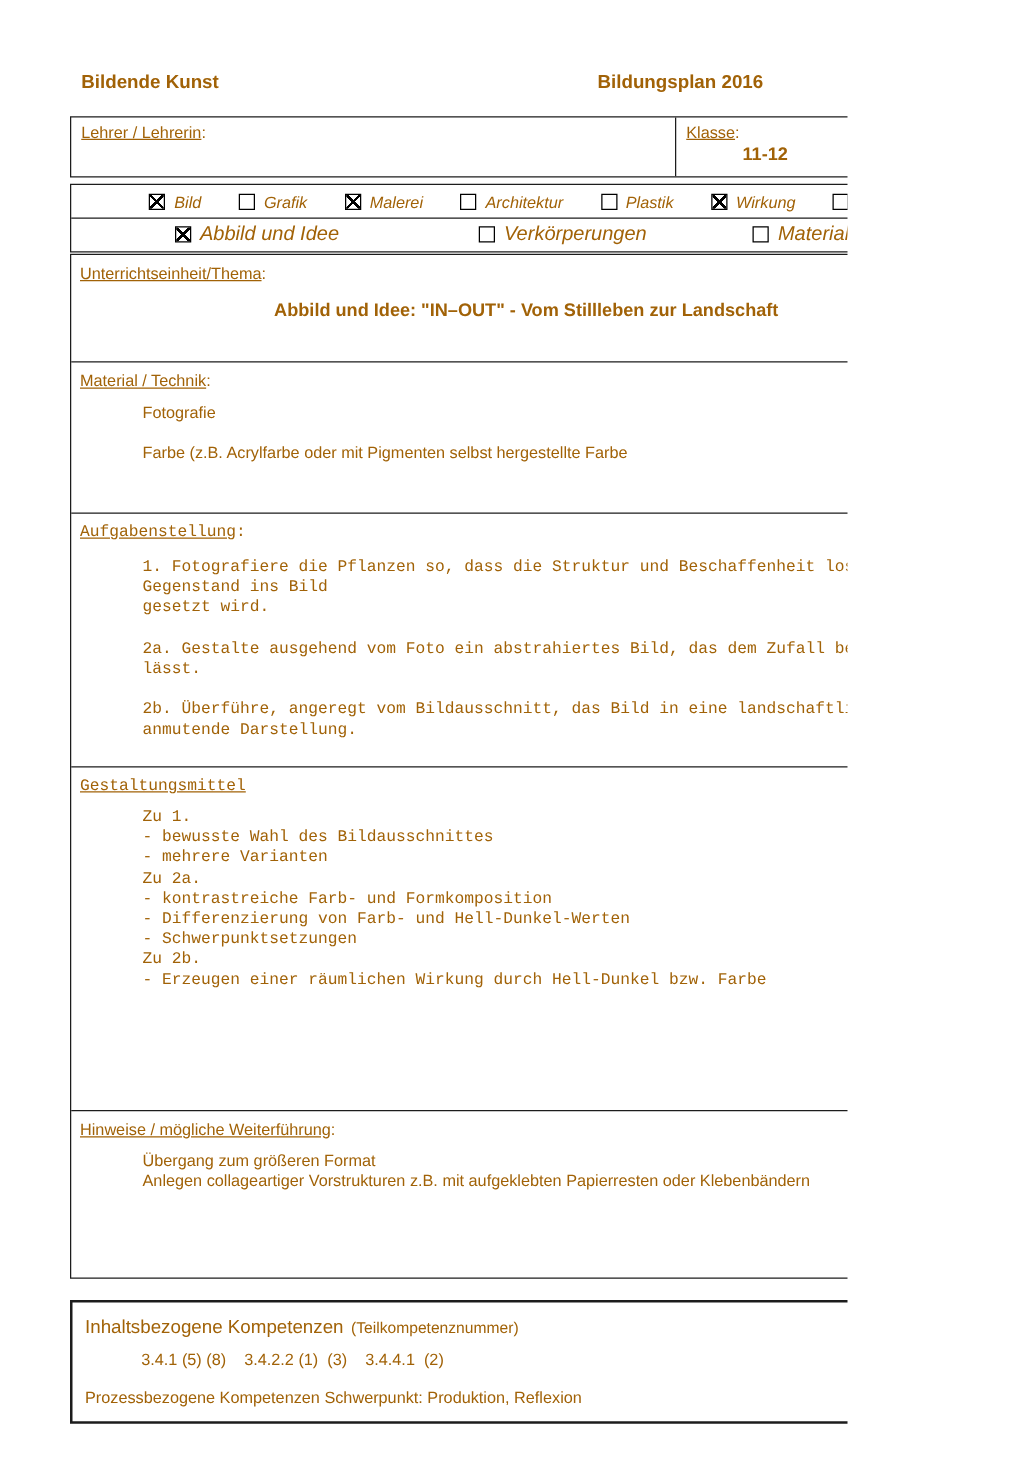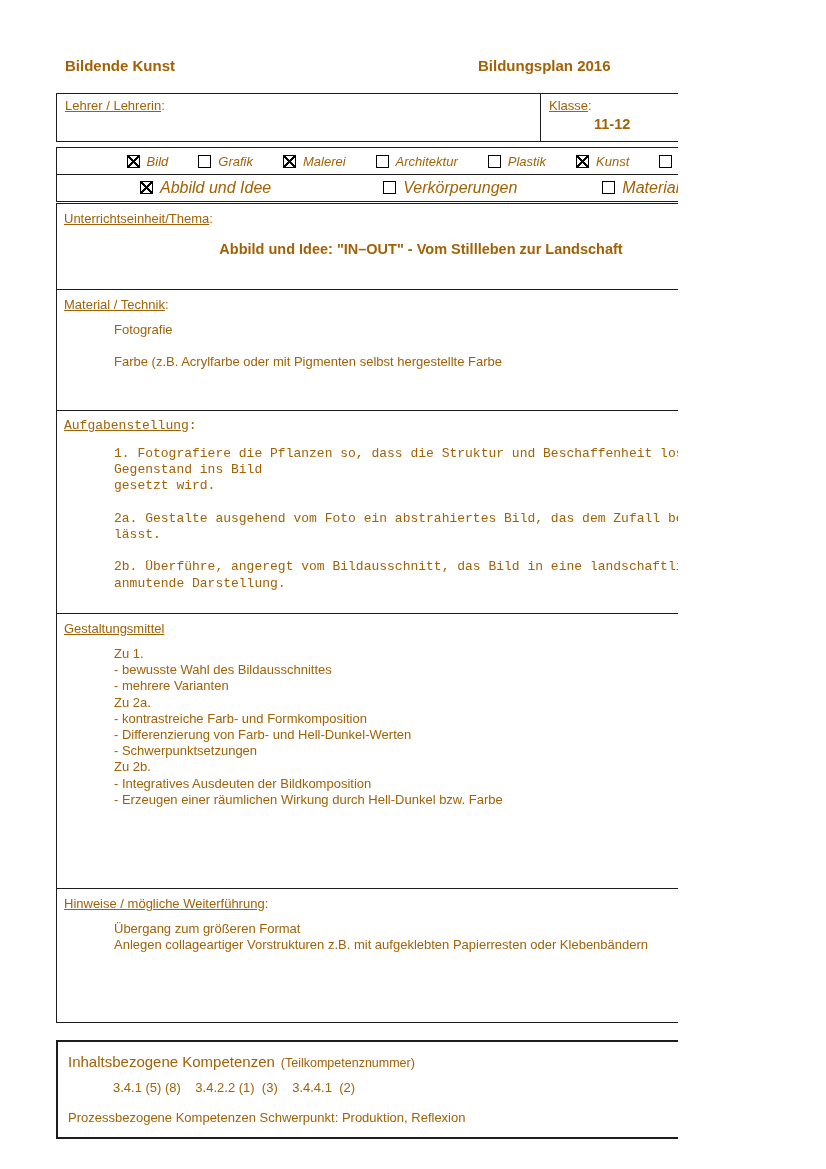--- a/index.html
+++ b/index.html
@@ -45,21 +45,21 @@
       linear-gradient(135deg, transparent calc(50% - 1px), #000 calc(50% - 1px), #000 calc(50% + 1px), transparent calc(50% + 1px));
   }
   
   .main-table { position:absolute; left:56px; top:203px; width:730px;
                 border:1.5px solid #1c1c1c; background:#fff; }
   .section { border-bottom:1.5px solid #1c1c1c; }
   .section:last-child { border-bottom:none; }
   .h-thema     { height:86px;  }
   .h-material  { height:121px; }
   .h-aufgaben  { height:203px;font-family:Liberation Mono, monospace; }
-  .h-gestalt   { height:275px; }
+  .h-gestalt   { height:275px;font-family:Liberation Mono, monospace; }
   .h-hinweise  { height:133px; }
   .section-label { font-size:13px; padding:7px 7px 0 7px; }
   .thema-title { font-size:14.5px; font-weight:bold; text-align:center; margin-top:15px; }
   .lines { padding-left:57px; padding-right:20px; margin-top:10px; font-size:13px; line-height:16.2px; }
   .lines div { min-height:16.2px; white-space:pre-wrap; }
   .mt13 { margin-top:13px; }
   
   .komp-box { position:absolute; left:56px; top:1040px; width:730px; height:99px;
               border:2px solid #1c1c1c; padding:11px 10px 0 10px; background:#fff; }
   .komp-title  { font-size:15px; }
@@ -110,21 +110,21 @@
       <span class="cb-item">
         <span class="cb" data-checked="false"></span>
         <span class="cb-label">Architektur</span>
       </span>
       <span class="cb-item">
         <span class="cb" data-checked="false"></span>
         <span class="cb-label">Plastik</span>
       </span>
       <span class="cb-item">
         <span class="cb" data-checked="true"></span>
-        <span class="cb-label">Kunst</span>
+        <span class="cb-label">Wirkung</span>
       </span>
       <span class="cb-item">
         <span class="cb" data-checked="false"></span>
         <span class="cb-label">Aktion</span>
       </span>
     </div>
     <div class="cb-row2">
       <span class="cb-item">
         <span class="cb" data-checked="true"></span>
         <span class="cb-label">Abbild und Idee</span>
@@ -180,21 +180,20 @@
       </div>
       <div class="lines">
         <div>Zu 1.</div>
         <div>- bewusste Wahl des Bildausschnittes</div>
         <div>- mehrere Varianten</div>
         <div>Zu 2a.</div>
         <div>- kontrastreiche Farb- und Formkomposition</div>
         <div>- Differenzierung von Farb- und Hell-Dunkel-Werten</div>
         <div>- Schwerpunktsetzungen</div>
         <div>Zu 2b.</div>
-        <div>- Integratives Ausdeuten der Bildkomposition</div>
         <div>- Erzeugen einer räumlichen Wirkung durch Hell-Dunkel bzw. Farbe</div>
       </div>
     </div>
 
     <div class="section h-hinweise">
       <div class="section-label">
         <span class="ul">Hinweise / mögliche Weiterführung</span><span>:</span>
       </div>
       <div class="lines">
         <div>Übergang zum größeren Format</div>

